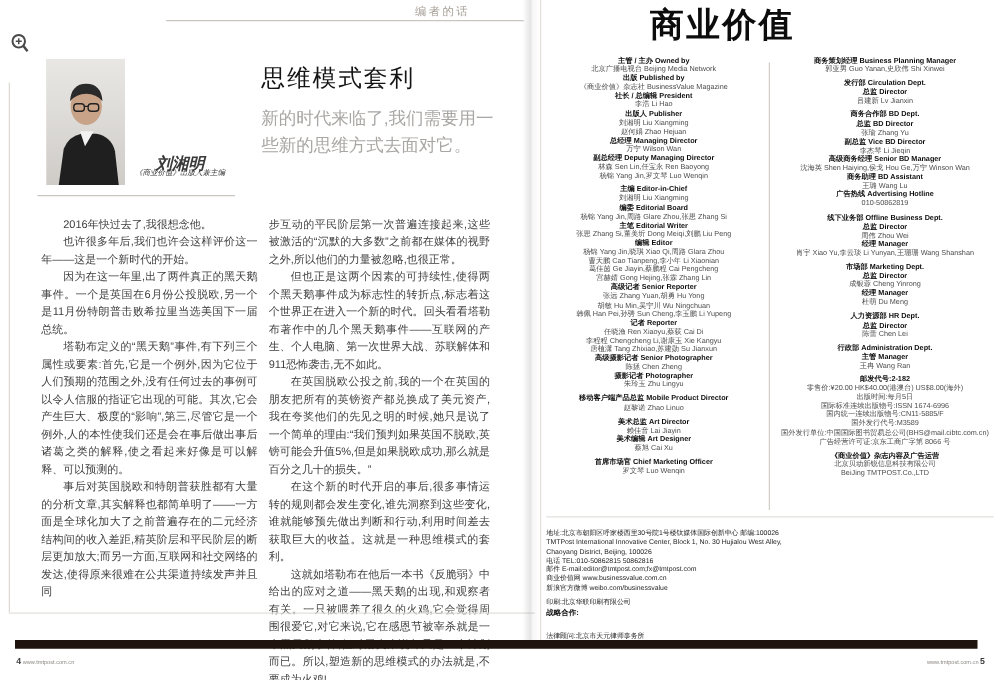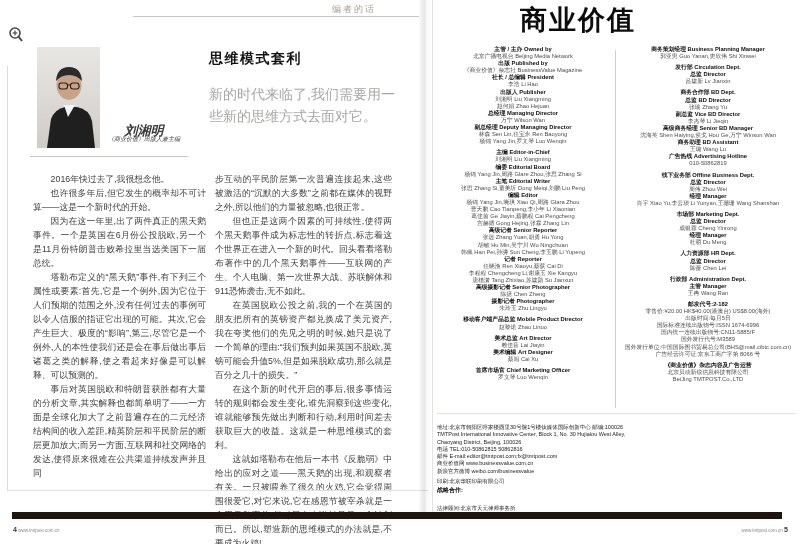--- a/index.html
+++ b/index.html
@@ -11,21 +11,21 @@
   .lp-toprule{left:133px;top:16px;width:286px;height:1px;background:#c9c6c2;}
   .lp-leftrule{left:7px;top:66px;width:1px;height:424px;background:#dddad6;}
   .lp-bottomrule{left:7px;top:490px;width:421px;height:1px;background:#e4e1dd;}
   .magnifier{left:8px;top:26px;width:16px;height:18px;}
   .photo{left:37px;top:47px;width:63px;height:101px;}
   .photo-caption{left:96px;top:126px;width:96px;text-align:center;
       font-family:"Liberation Serif","DejaVu Serif",serif;font-style:italic;color:#3a3a3a;}
   .photo-caption .cap-name{font-size:13px;font-weight:bold;display:block;line-height:9px;}
   .photo-caption .cap-title{font-size:6px;display:block;line-height:9px;}
   .photo-rule{left:30px;top:156px;width:158px;height:1px;background:#c9c6c2;}
-  .art-title{left:209px;top:50px;font-size:14px;font-weight:bold;color:#141414;letter-spacing:1.5px;}
+  .art-title{left:209px;top:50px;font-size:19px;font-weight:normal;color:#141414;letter-spacing:1.5px;}
   .art-sub{left:209px;top:84px;width:198px;font-size:14px;line-height:21.5px;color:#a9a7a4;}
   .body-col{top:172px;}
   .body-col p{margin:0;text-indent:2em;font-size:8.8px;line-height:14px;
       text-align:justify;color:#3e3e3e;}
   .col1{left:33px;width:173px;}
   .col2{left:215px;width:177px;}
   .col2 p:first-child{text-indent:0;}
   
   .gutter{left:418px;top:0px;width:14px;height:512px;
       background:linear-gradient(90deg,rgba(0,0,0,0) 0%,rgba(0,0,0,0.10) 45%,rgba(0,0,0,0.03) 60%,rgba(0,0,0,0) 100%);}
@@ -104,21 +104,21 @@
     <span class="cap-name">刘湘明</span>
     <span class="cap-title">《商业价值》出版人兼主编</span>
   </div>
   <div class="abs photo-rule"></div>
 
   <div class="abs art-title">思维模式套利</div>
   <div class="abs art-sub">新的时代来临了,我们需要用一些新的思维方式去面对它。</div>
 
   <div class="abs body-col col1">
       <p>2016年快过去了,我很想念他。</p>
-      <p>也许很多年后,但它发生的概率却不可计算——这是一个新时代的开始。</p>
+      <p>也许很多年后,我们也许会这样评价这一年——这是一个新时代的开始。</p>
       <p>因为在这一年里,出了两件真正的黑天鹅事件。一个是英国在6月份公投脱欧,另一个是11月份特朗普击败希拉里当选美国下一届总统。</p>
       <p>塔勒布定义的“黑天鹅”事件,有下列三个属性或要素:首先,它是一个例外,因为它位于人们预期的范围之外,没有任何过去的事例可以令人信服的指证它出现的可能。其次,它会产生巨大、极度的“影响”,第三,尽管它是一个例外,人的本性使我们还是会在事后做出事后诸葛之类的解释,使之看起来好像是可以解释、可以预测的。</p>
       <p>事后对英国脱欧和特朗普获胜都有大量的分析文章,其实解释也都简单明了——一方面是全球化加大了之前普遍存在的二元经济结构间的收入差距,精英阶层和平民阶层的断层更加放大;而另一方面,互联网和社交网络的发达,使得原来很难在公共渠道持续发声并且同</p>
     </div>
   <div class="abs body-col col2">
       <p>步互动的平民阶层第一次普遍连接起来,这些被激活的“沉默的大多数”之前都在媒体的视野之外,所以他们的力量被忽略,也很正常。</p>
       <p>但也正是这两个因素的可持续性,使得两个黑天鹅事件成为标志性的转折点,标志着这个世界正在进入一个新的时代。回头看看塔勒布著作中的几个黑天鹅事件——互联网的产生、个人电脑、第一次世界大战、苏联解体和911恐怖袭击,无不如此。</p>
       <p>在英国脱欧公投之前,我的一个在英国的朋友把所有的英镑资产都兑换成了美元资产,我在夸奖他们的先见之明的时候,她只是说了一个简单的理由:“我们预判如果英国不脱欧,英镑可能会升值5%,但是如果脱欧成功,那么就是百分之几十的损失。”</p>
       <p>在这个新的时代开启的事后,很多事情运转的规则都会发生变化,谁先洞察到这些变化,谁就能够预先做出判断和行动,利用时间差去获取巨大的收益。这就是一种思维模式的套利。</p>
       <p>这就如塔勒布在他后一本书《反脆弱》中给出的应对之道——黑天鹅的出现,和观察者有关。一只被喂养了很久的火鸡,它会觉得周围很爱它,对它来说,它在感恩节被宰杀就是一个黑天鹅事件,但对屠夫来说却只是一个计划而已。所以,塑造新的思维模式的办法就是,不要成为火鸡!</p>

